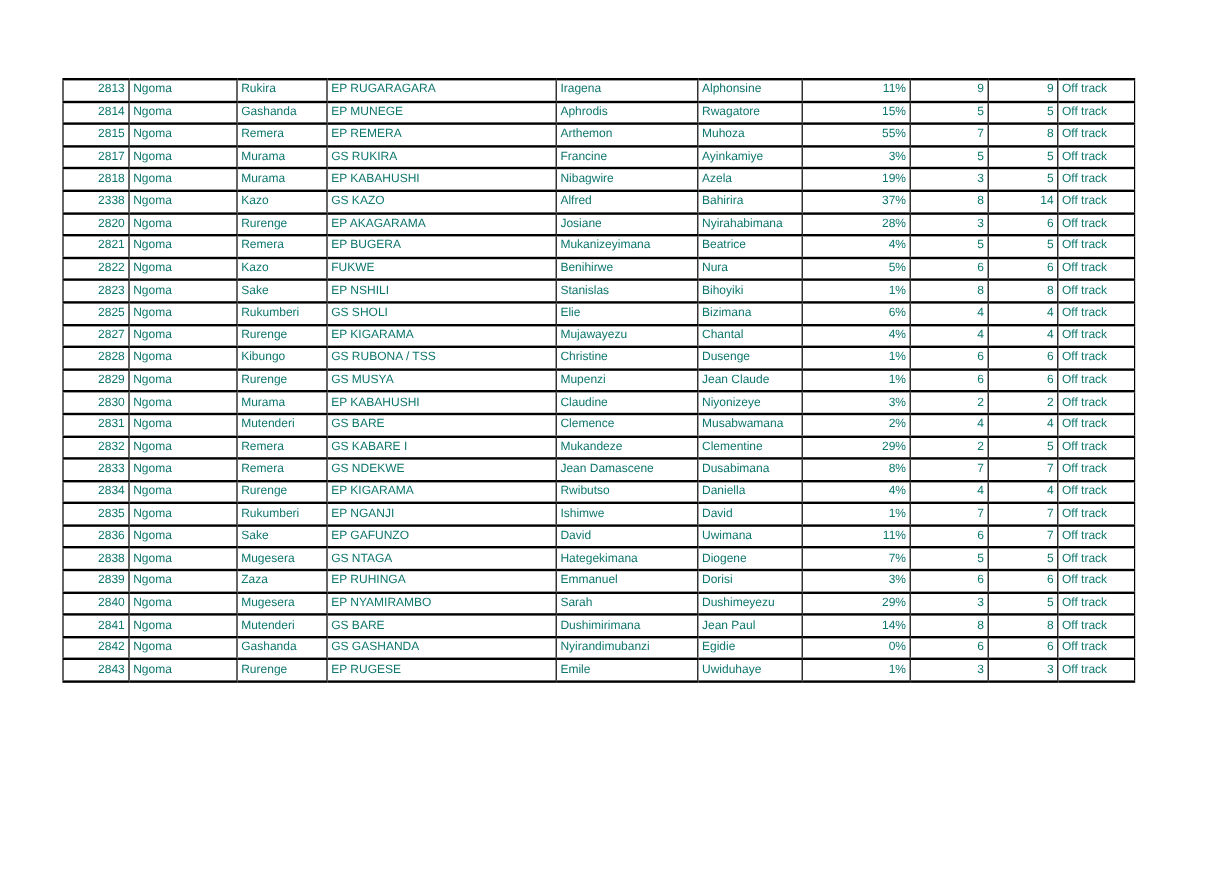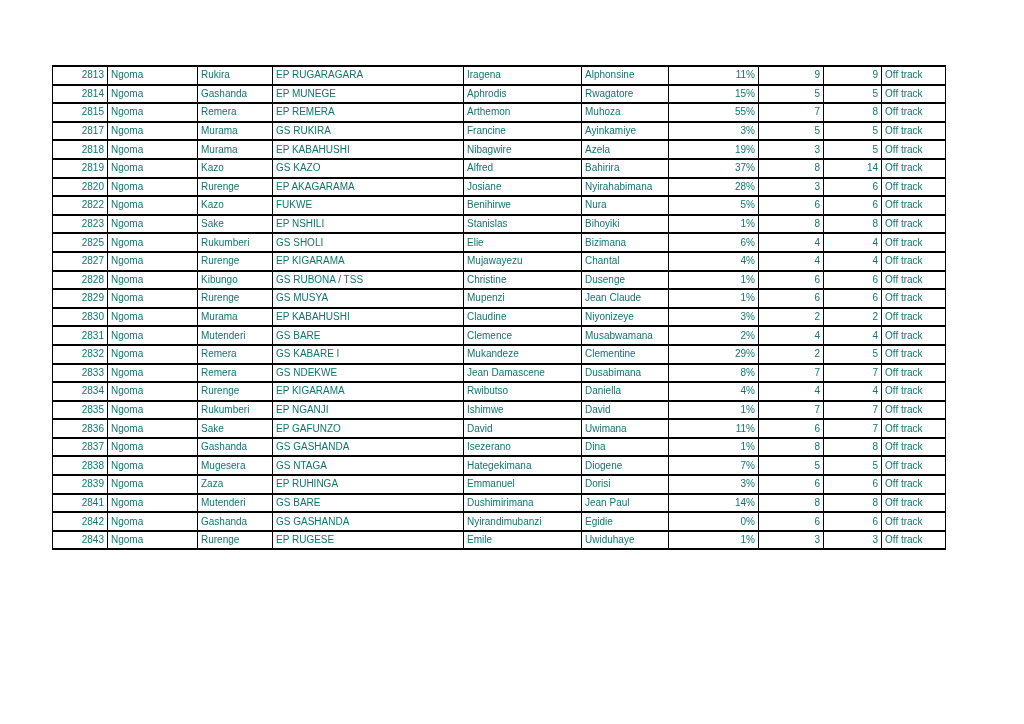--- a/index.html
+++ b/index.html
@@ -112,41 +112,53 @@
           <td class="align-left">Murama</td>
           <td class="align-left">EP KABAHUSHI</td>
           <td class="align-left">Nibagwire</td>
           <td class="align-left">Azela</td>
           <td class="align-right">19%</td>
           <td class="align-right">3</td>
           <td class="align-right">5</td>
           <td class="align-left">Off track</td>
         </tr>
         <tr>
-          <td class="align-right">2819</td>
+          <td class="align-right">2338</td>
           <td class="align-left">Ngoma</td>
           <td class="align-left">Kazo</td>
           <td class="align-left">GS KAZO</td>
           <td class="align-left">Alfred</td>
           <td class="align-left">Bahirira</td>
           <td class="align-right">37%</td>
           <td class="align-right">8</td>
           <td class="align-right">14</td>
           <td class="align-left">Off track</td>
         </tr>
         <tr>
           <td class="align-right">2820</td>
           <td class="align-left">Ngoma</td>
           <td class="align-left">Rurenge</td>
           <td class="align-left">EP AKAGARAMA</td>
           <td class="align-left">Josiane</td>
           <td class="align-left">Nyirahabimana</td>
           <td class="align-right">28%</td>
           <td class="align-right">3</td>
           <td class="align-right">6</td>
+          <td class="align-left">Off track</td>
+        </tr>
+        <tr>
+          <td class="align-right">2821</td>
+          <td class="align-left">Ngoma</td>
+          <td class="align-left">Remera</td>
+          <td class="align-left">EP BUGERA</td>
+          <td class="align-left">Mukanizeyimana</td>
+          <td class="align-left">Beatrice</td>
+          <td class="align-right">4%</td>
+          <td class="align-right">5</td>
+          <td class="align-right">5</td>
           <td class="align-left">Off track</td>
         </tr>
         <tr>
           <td class="align-right">2822</td>
           <td class="align-left">Ngoma</td>
           <td class="align-left">Kazo</td>
           <td class="align-left">FUKWE</td>
           <td class="align-left">Benihirwe</td>
           <td class="align-left">Nura</td>
           <td class="align-right">5%</td>
@@ -292,32 +304,20 @@
           <td class="align-left">Sake</td>
           <td class="align-left">EP GAFUNZO</td>
           <td class="align-left">David</td>
           <td class="align-left">Uwimana</td>
           <td class="align-right">11%</td>
           <td class="align-right">6</td>
           <td class="align-right">7</td>
           <td class="align-left">Off track</td>
         </tr>
         <tr>
-          <td class="align-right">2837</td>
-          <td class="align-left">Ngoma</td>
-          <td class="align-left">Gashanda</td>
-          <td class="align-left">GS GASHANDA</td>
-          <td class="align-left">Isezerano</td>
-          <td class="align-left">Dina</td>
-          <td class="align-right">1%</td>
-          <td class="align-right">8</td>
-          <td class="align-right">8</td>
-          <td class="align-left">Off track</td>
-        </tr>
-        <tr>
           <td class="align-right">2838</td>
           <td class="align-left">Ngoma</td>
           <td class="align-left">Mugesera</td>
           <td class="align-left">GS NTAGA</td>
           <td class="align-left">Hategekimana</td>
           <td class="align-left">Diogene</td>
           <td class="align-right">7%</td>
           <td class="align-right">5</td>
           <td class="align-right">5</td>
           <td class="align-left">Off track</td>
@@ -328,20 +328,32 @@
           <td class="align-left">Zaza</td>
           <td class="align-left">EP RUHINGA</td>
           <td class="align-left">Emmanuel</td>
           <td class="align-left">Dorisi</td>
           <td class="align-right">3%</td>
           <td class="align-right">6</td>
           <td class="align-right">6</td>
           <td class="align-left">Off track</td>
         </tr>
         <tr>
+          <td class="align-right">2840</td>
+          <td class="align-left">Ngoma</td>
+          <td class="align-left">Mugesera</td>
+          <td class="align-left">EP NYAMIRAMBO</td>
+          <td class="align-left">Sarah</td>
+          <td class="align-left">Dushimeyezu</td>
+          <td class="align-right">29%</td>
+          <td class="align-right">3</td>
+          <td class="align-right">5</td>
+          <td class="align-left">Off track</td>
+        </tr>
+        <tr>
           <td class="align-right">2841</td>
           <td class="align-left">Ngoma</td>
           <td class="align-left">Mutenderi</td>
           <td class="align-left">GS BARE</td>
           <td class="align-left">Dushimirimana</td>
           <td class="align-left">Jean Paul</td>
           <td class="align-right">14%</td>
           <td class="align-right">8</td>
           <td class="align-right">8</td>
           <td class="align-left">Off track</td>

